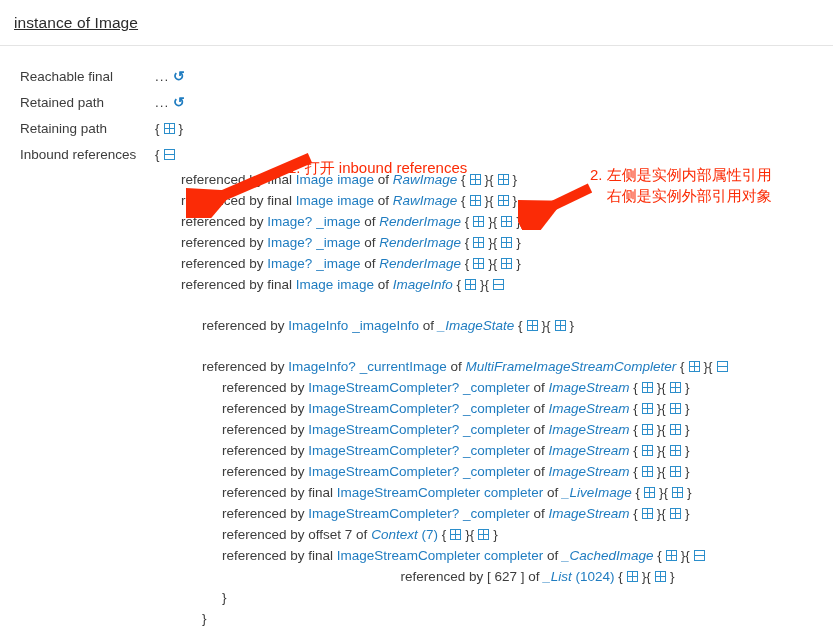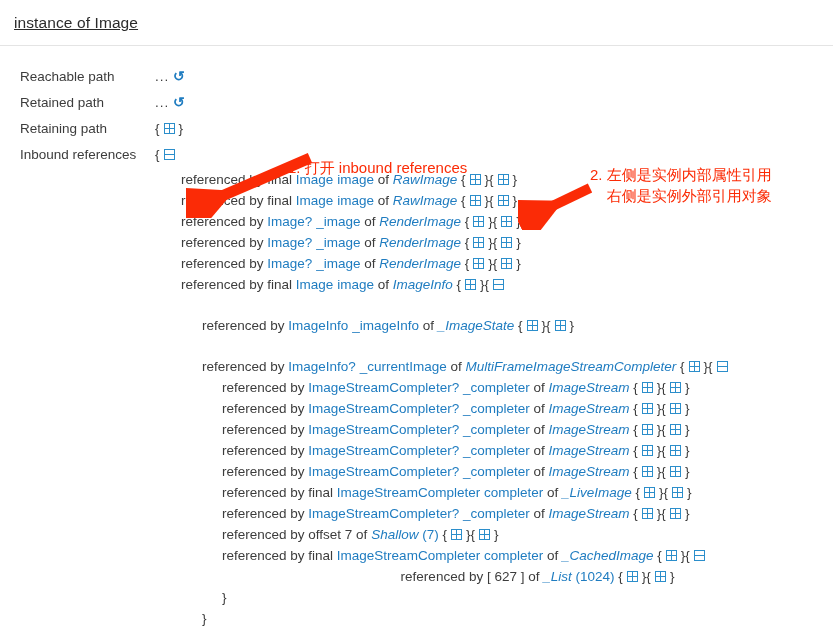--- a/index.html
+++ b/index.html
@@ -140,21 +140,21 @@
 <body>
 
 <div id="header">
   <span id="page-title">instance of Image</span>
 </div>
 <div id="divider"></div>
 
 <table id="props">
   <tbody id="props-body">
       <tr>
-        <td class="prop-label">Reachable path</td>
+        <td class="prop-label">Reachable final</td>
         <td class="prop-value"><span class="dots">...</span><span class="refresh-icon">↻</span></td>
       </tr>
       <tr>
         <td class="prop-label">Retained path</td>
         <td class="prop-value"><span class="dots">...</span><span class="refresh-icon">↻</span></td>
       </tr>
       <tr>
         <td class="prop-label">Retaining path</td>
         <td class="prop-value"><span class="brace">{</span><span class="box expand"></span><span class="brace">}</span></td>
       </tr>
@@ -174,21 +174,21 @@
     <div class="tree-row lv0"><span class="kw">referenced by final</span> <span class="type">Image</span> <span class="field">image</span> <span class="kw">of</span> <span class="owner">ImageInfo</span> <span class="brace">{</span><span class="box expand"></span><span class="brace">}</span><span class="brace">{</span><span class="box collapse"></span></div>
     <div class="tree-row lv1"><span class="kw">referenced by</span> <span class="type">ImageInfo</span> <span class="field">_imageInfo</span> <span class="kw">of</span> <span class="owner">_ImageState</span> <span class="brace">{</span><span class="box expand"></span><span class="brace">}</span><span class="brace">{</span><span class="box expand"></span><span class="brace">}</span></div>
     <div class="tree-row lv1"><span class="kw">referenced by</span> <span class="type">ImageInfo?</span> <span class="field">_currentImage</span> <span class="kw">of</span> <span class="owner">MultiFrameImageStreamCompleter</span> <span class="brace">{</span><span class="box expand"></span><span class="brace">}</span><span class="brace">{</span><span class="box collapse"></span></div>
     <div class="tree-row lv2"><span class="kw">referenced by</span> <span class="type">ImageStreamCompleter?</span> <span class="field">_completer</span> <span class="kw">of</span> <span class="owner">ImageStream</span> <span class="brace">{</span><span class="box expand"></span><span class="brace">}</span><span class="brace">{</span><span class="box expand"></span><span class="brace">}</span></div>
     <div class="tree-row lv2"><span class="kw">referenced by</span> <span class="type">ImageStreamCompleter?</span> <span class="field">_completer</span> <span class="kw">of</span> <span class="owner">ImageStream</span> <span class="brace">{</span><span class="box expand"></span><span class="brace">}</span><span class="brace">{</span><span class="box expand"></span><span class="brace">}</span></div>
     <div class="tree-row lv2"><span class="kw">referenced by</span> <span class="type">ImageStreamCompleter?</span> <span class="field">_completer</span> <span class="kw">of</span> <span class="owner">ImageStream</span> <span class="brace">{</span><span class="box expand"></span><span class="brace">}</span><span class="brace">{</span><span class="box expand"></span><span class="brace">}</span></div>
     <div class="tree-row lv2"><span class="kw">referenced by</span> <span class="type">ImageStreamCompleter?</span> <span class="field">_completer</span> <span class="kw">of</span> <span class="owner">ImageStream</span> <span class="brace">{</span><span class="box expand"></span><span class="brace">}</span><span class="brace">{</span><span class="box expand"></span><span class="brace">}</span></div>
     <div class="tree-row lv2"><span class="kw">referenced by</span> <span class="type">ImageStreamCompleter?</span> <span class="field">_completer</span> <span class="kw">of</span> <span class="owner">ImageStream</span> <span class="brace">{</span><span class="box expand"></span><span class="brace">}</span><span class="brace">{</span><span class="box expand"></span><span class="brace">}</span></div>
     <div class="tree-row lv2"><span class="kw">referenced by final</span> <span class="type">ImageStreamCompleter</span> <span class="field">completer</span> <span class="kw">of</span> <span class="owner">_LiveImage</span> <span class="brace">{</span><span class="box expand"></span><span class="brace">}</span><span class="brace">{</span><span class="box expand"></span><span class="brace">}</span></div>
     <div class="tree-row lv2"><span class="kw">referenced by</span> <span class="type">ImageStreamCompleter?</span> <span class="field">_completer</span> <span class="kw">of</span> <span class="owner">ImageStream</span> <span class="brace">{</span><span class="box expand"></span><span class="brace">}</span><span class="brace">{</span><span class="box expand"></span><span class="brace">}</span></div>
-    <div class="tree-row lv2"><span class="kw">referenced by offset 7</span> <span class="kw">of</span> <span class="owner">Shallow</span> <span class="count">(7)</span> <span class="brace">{</span><span class="box expand"></span><span class="brace">}</span><span class="brace">{</span><span class="box expand"></span><span class="brace">}</span></div>
+    <div class="tree-row lv2"><span class="kw">referenced by offset 7</span> <span class="kw">of</span> <span class="owner">Context</span> <span class="count">(7)</span> <span class="brace">{</span><span class="box expand"></span><span class="brace">}</span><span class="brace">{</span><span class="box expand"></span><span class="brace">}</span></div>
     <div class="tree-row lv2"><span class="kw">referenced by final</span> <span class="type">ImageStreamCompleter</span> <span class="field">completer</span> <span class="kw">of</span> <span class="owner">_CachedImage</span> <span class="brace">{</span><span class="box expand"></span><span class="brace">}</span><span class="brace">{</span><span class="box collapse"></span></div>
     <div class="tree-row lv3"><span class="kw">referenced by [ 627 ]</span> <span class="kw">of</span> <span class="owner">_List</span> <span class="count">(1024)</span> <span class="brace">{</span><span class="box expand"></span><span class="brace">}</span><span class="brace">{</span><span class="box expand"></span><span class="brace">}</span></div>
     <div class="tree-row brace-lv2"><span class="brace">}</span></div>
     <div class="tree-row brace-lv1"><span class="brace">}</span></div>
   </div>
 
 <div class="annot" id="annot-1">1. 打开 inbound references</div>
 <div class="annot" id="annot-2">2. 左侧是实例内部属性引用
 右侧是实例外部引用对象</div>
 

